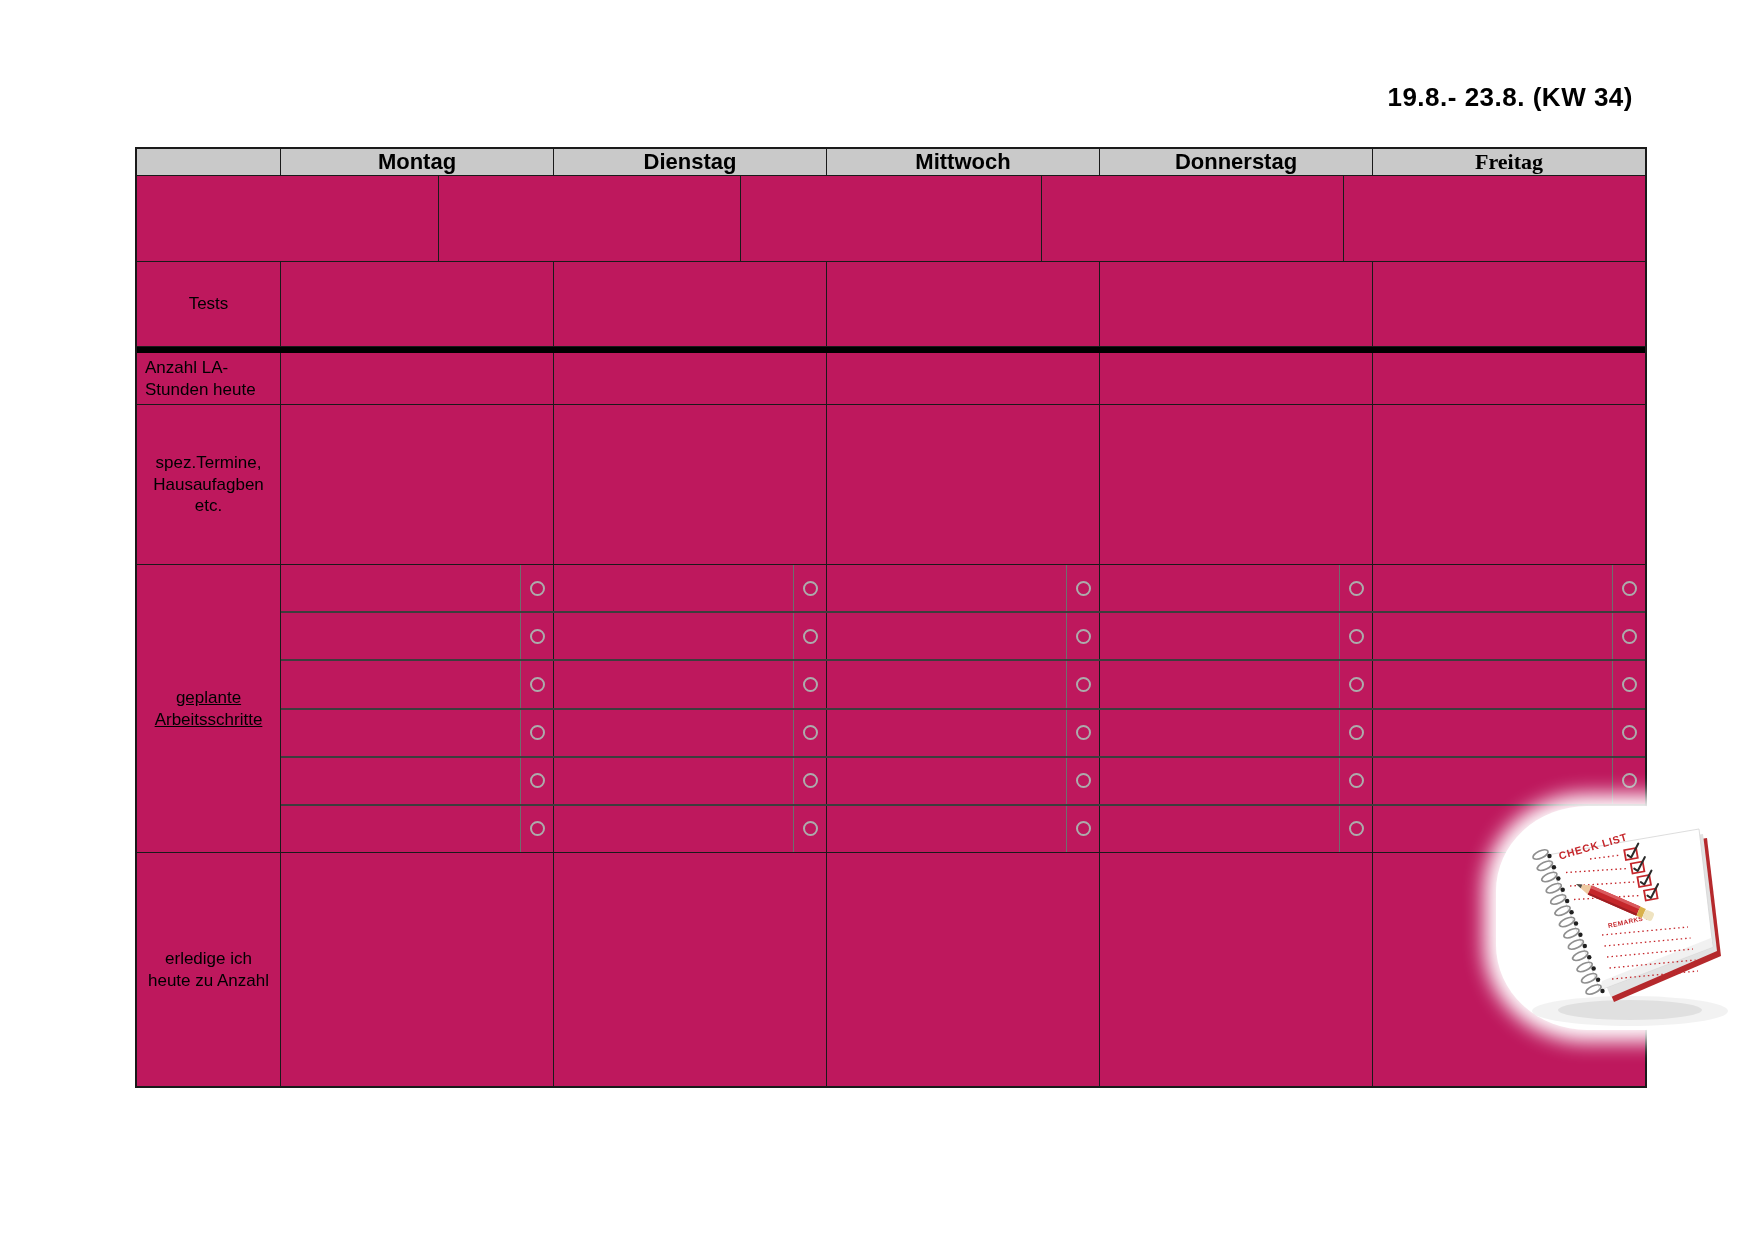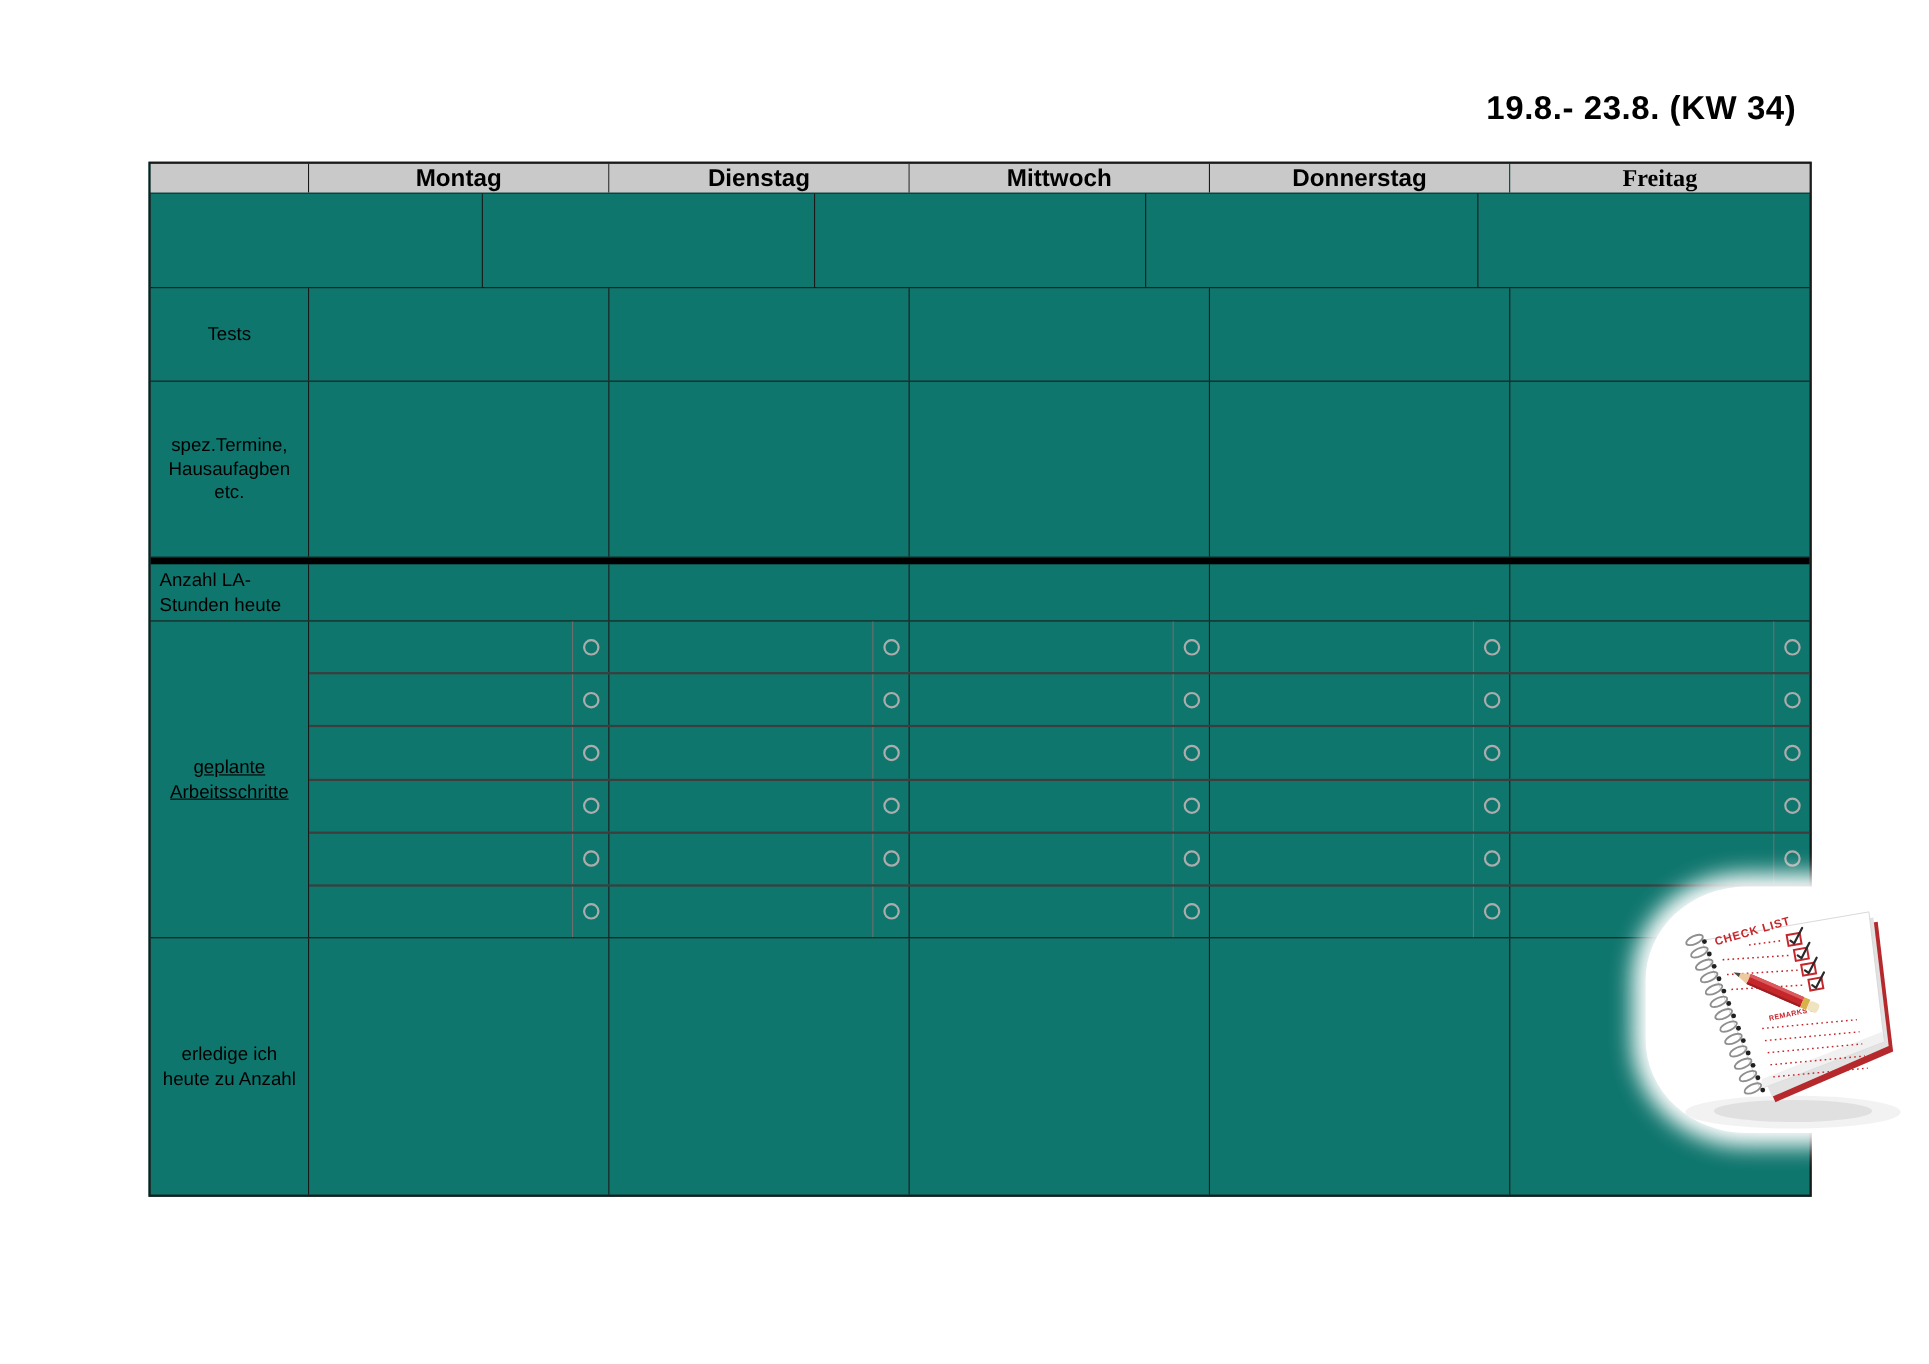--- a/index.html
+++ b/index.html
@@ -10,26 +10,26 @@
     --ring:#acacac;
     --red:#c5262b;
   }
   *{box-sizing:border-box;margin:0;padding:0;}
   html,body{width:1754px;height:1240px;background:#ffffff;overflow:hidden;
     font-family:"Liberation Sans","DejaVu Sans",sans-serif;color:#000;}
   .canvas{position:relative;width:1754px;height:1240px;background:#fff;}
 
   
   .week-title{position:absolute;top:82px;left:1100px;width:547px;
-    text-align:right;padding-right:14px;font-size:30px;font-weight:bold;
+    text-align:right;padding-right:14px;font-size:26px;font-weight:bold;
     letter-spacing:0.5px;white-space:nowrap;}
 
   
   .tbl{position:absolute;left:135px;top:147px;width:1512px;height:941px;
-    border:2px solid var(--grid);display:flex;flex-direction:column;background:#0f766e;}
+    border:2px solid var(--grid);display:flex;flex-direction:column;background:#be185d;}
   .row{display:flex;border-bottom:1.4px solid var(--grid);}
   .lab{width:144px;flex:0 0 144px;border-right:1.4px solid var(--grid);
     display:flex;flex-direction:column;align-items:center;justify-content:center;
     font-size:17px;line-height:1.28;text-align:center;}
   .day{flex:1 1 0;border-right:1.4px solid var(--grid);}
   .row .day:last-child{border-right:none;}
 
   .r-header{height:27px;flex:0 0 27px;}
   .r-header .lab,.hdr-cell{background:var(--hdr-bg);}
   .hdr-cell{flex:1 1 0;border-right:1.4px solid var(--grid);
@@ -91,37 +91,37 @@
 
     <div class="row r-tests">
       <div class="lab">Tests</div>
       <div class="day"></div>
       <div class="day"></div>
       <div class="day"></div>
       <div class="day"></div>
       <div class="day"></div>
     </div>
 
+    <div class="row r-anzahl">
+      <div class="lab">
+        <span>Anzahl LA-</span>
+        <span>Stunden heute</span>
+      </div>
+      <div class="day"></div>
+      <div class="day"></div>
+      <div class="day"></div>
+      <div class="day"></div>
+      <div class="day"></div>
+    </div>
+
     <div class="row r-spez">
       <div class="lab">
         <span>spez.Termine,</span>
         <span>Hausaufagben</span>
         <span>etc.</span>
-      </div>
-      <div class="day"></div>
-      <div class="day"></div>
-      <div class="day"></div>
-      <div class="day"></div>
-      <div class="day"></div>
-    </div>
-
-    <div class="row r-anzahl">
-      <div class="lab">
-        <span>Anzahl LA-</span>
-        <span>Stunden heute</span>
       </div>
       <div class="day"></div>
       <div class="day"></div>
       <div class="day"></div>
       <div class="day"></div>
       <div class="day"></div>
     </div>
 
     <div class="steps">
       <div class="steps-label">

